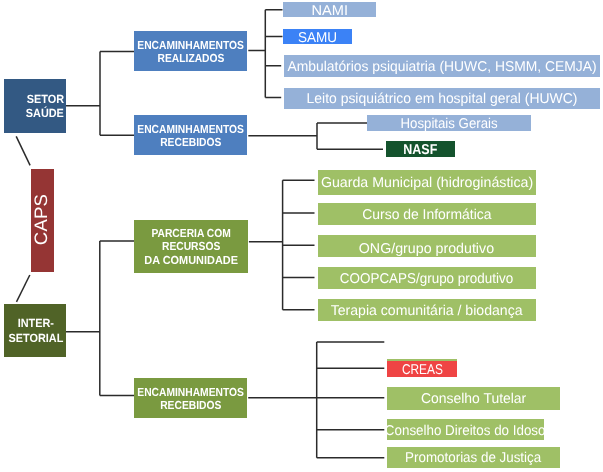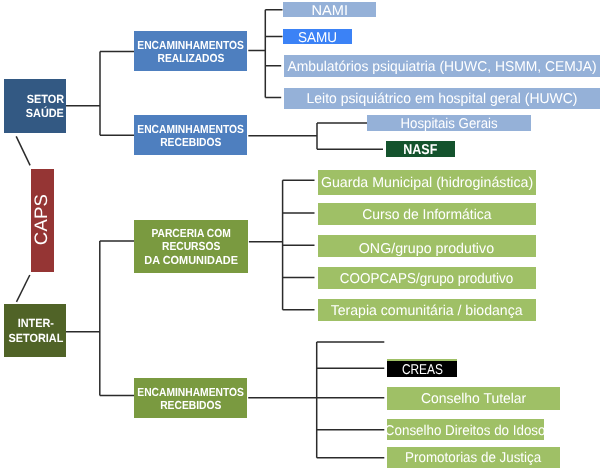--- a/index.html
+++ b/index.html
@@ -102,21 +102,21 @@
   <span class="t" style="transform:scaleX(0.993)">Terapia comunitária / biodança</span>
     </div>
 
 <div class="box hdr" style="left:134.4px;top:378.4px;width:113.4px;height:39.7px;background:#7A9A40;">
   <div class="t"><span class="ln">ENCAMINHAMENTOS</span><br><span class="ln">RECEBIDOS</span></div>
 </div>
 
 <div class="box leaf" style="left:386.8px;top:334.1px;width:70.3px;height:15.6px;background:#9FC066;margin-top:25px;">
   <span class="t" style="transform:scaleX(0.858)">CRAS</span>
     </div>
-<div class="box leaf" style="left:386.8px;top:360.6px;width:70.3px;height:15.6px;background:#000000;">
+<div class="box leaf" style="left:386.8px;top:360.6px;width:70.3px;height:15.6px;background:#ef4444;">
   <span class="t" style="transform:scaleX(0.84)">CREAS</span>
     </div>
 <div class="box leaf" style="left:386.8px;top:386.6px;width:173.0px;height:22.6px;background:#9FC066;">
   <span class="t" style="transform:scaleX(0.981)">Conselho Tutelar</span>
     </div>
 <div class="box leaf" style="left:386.8px;top:418.9px;width:157px;height:21.4px;background:#9FC066;">
   <span class="t" style="transform:scaleX(0.943)">Conselho Direitos do Idoso</span>
     </div>
 <div class="box leaf" style="left:386.8px;top:447.3px;width:173.0px;height:20.9px;background:#9FC066;">
   <span class="t" style="transform:scaleX(0.943)">Promotorias de Justiça</span>

